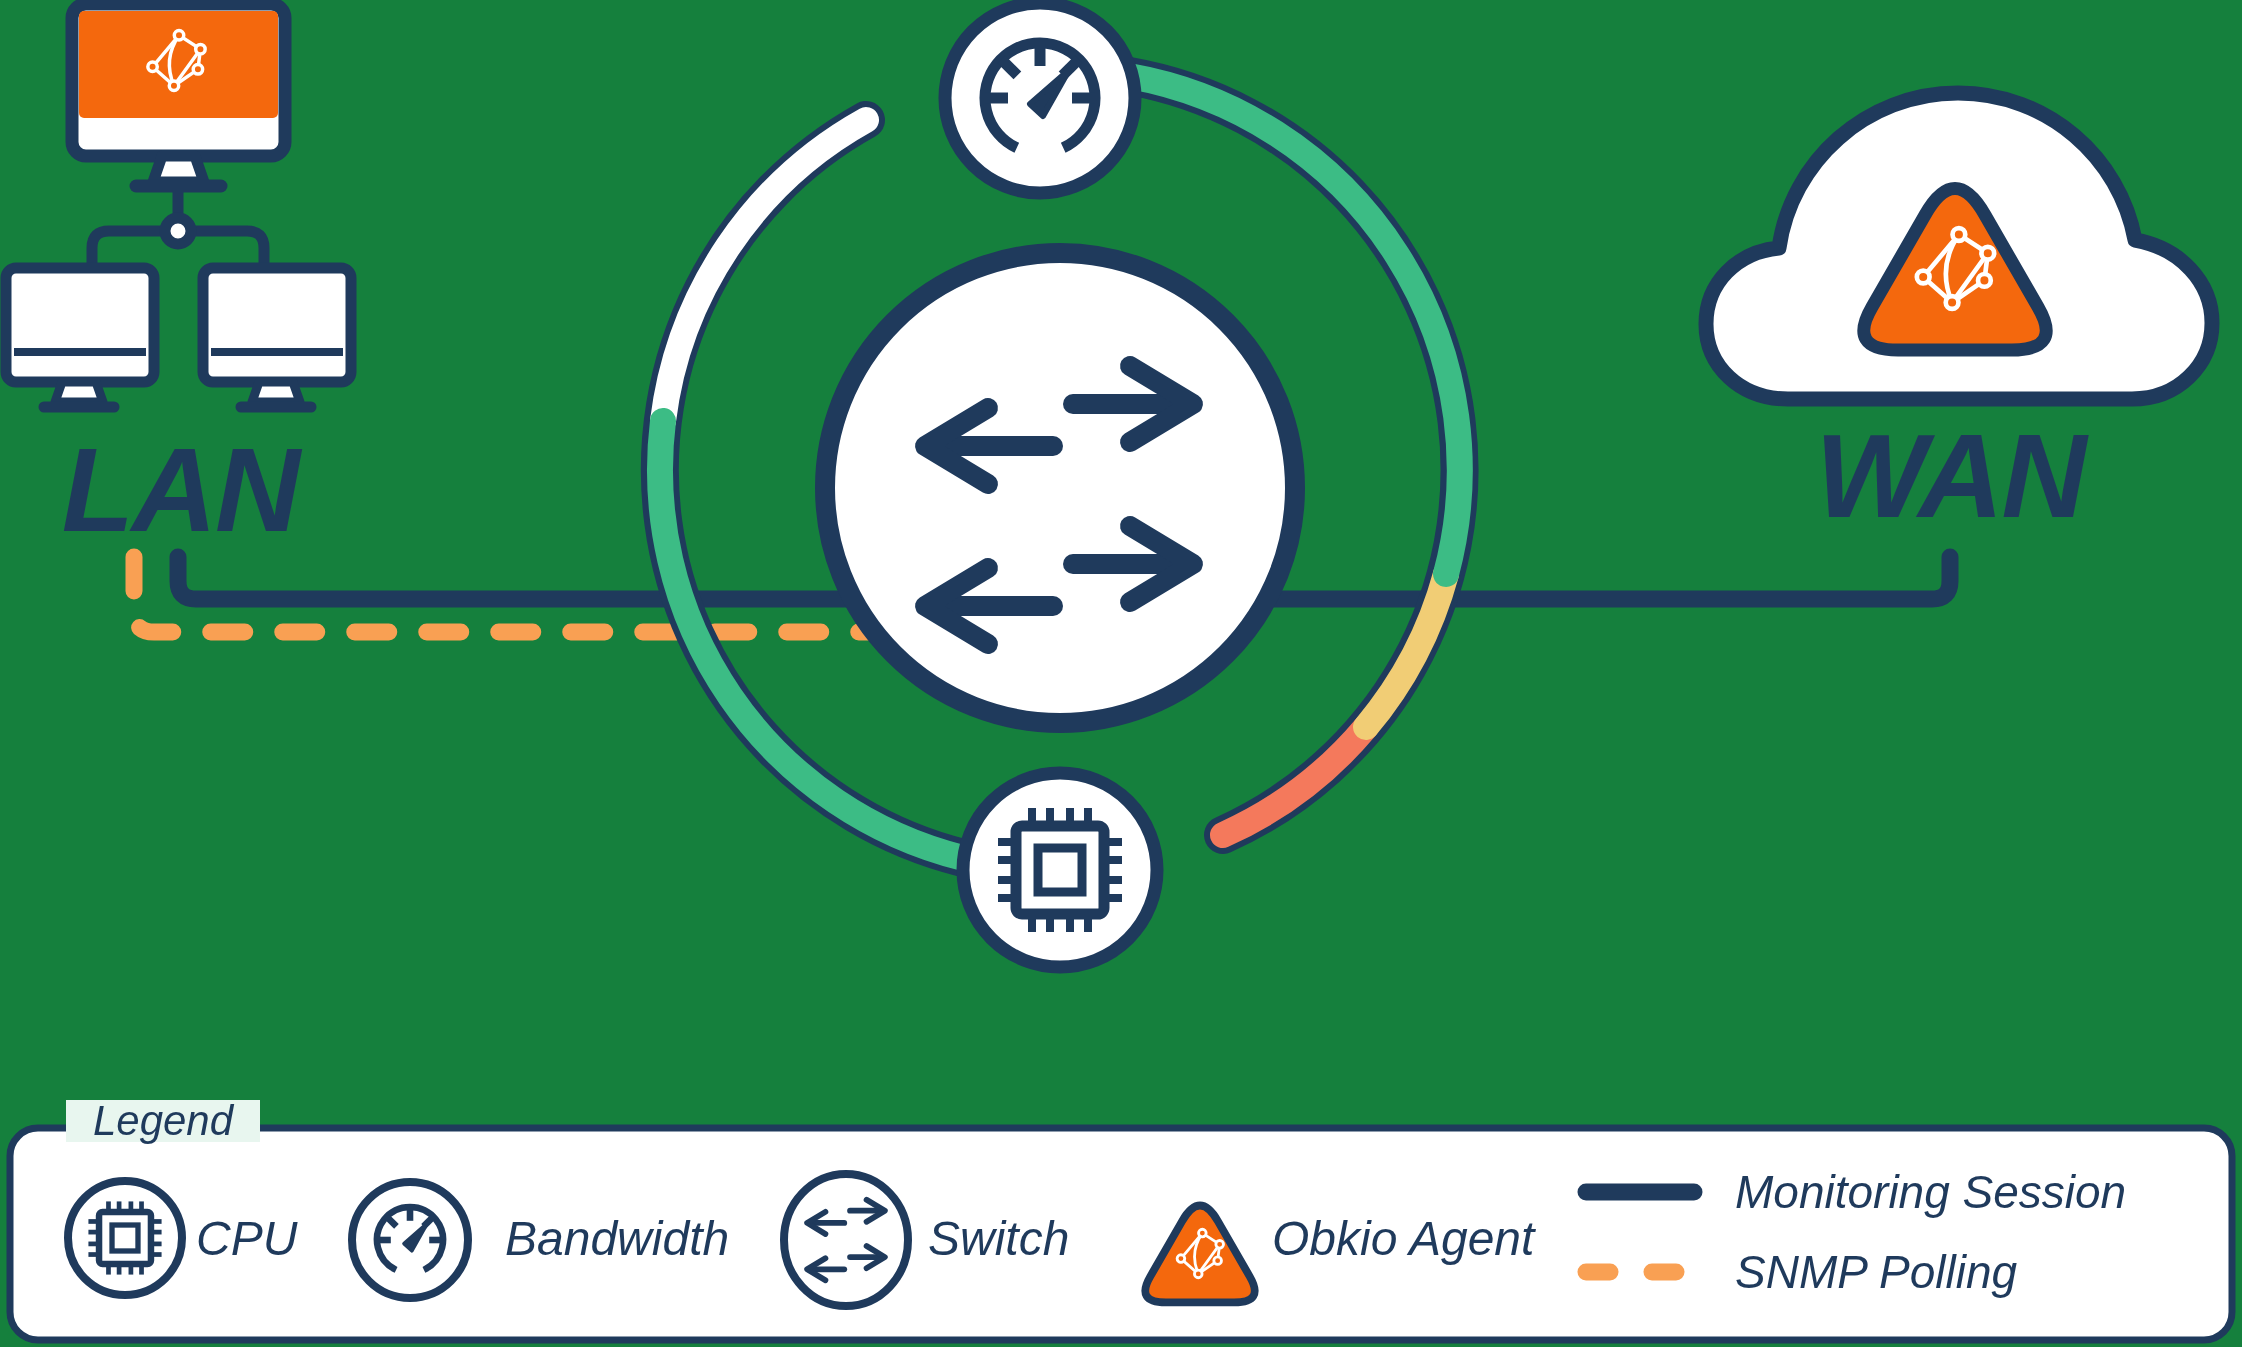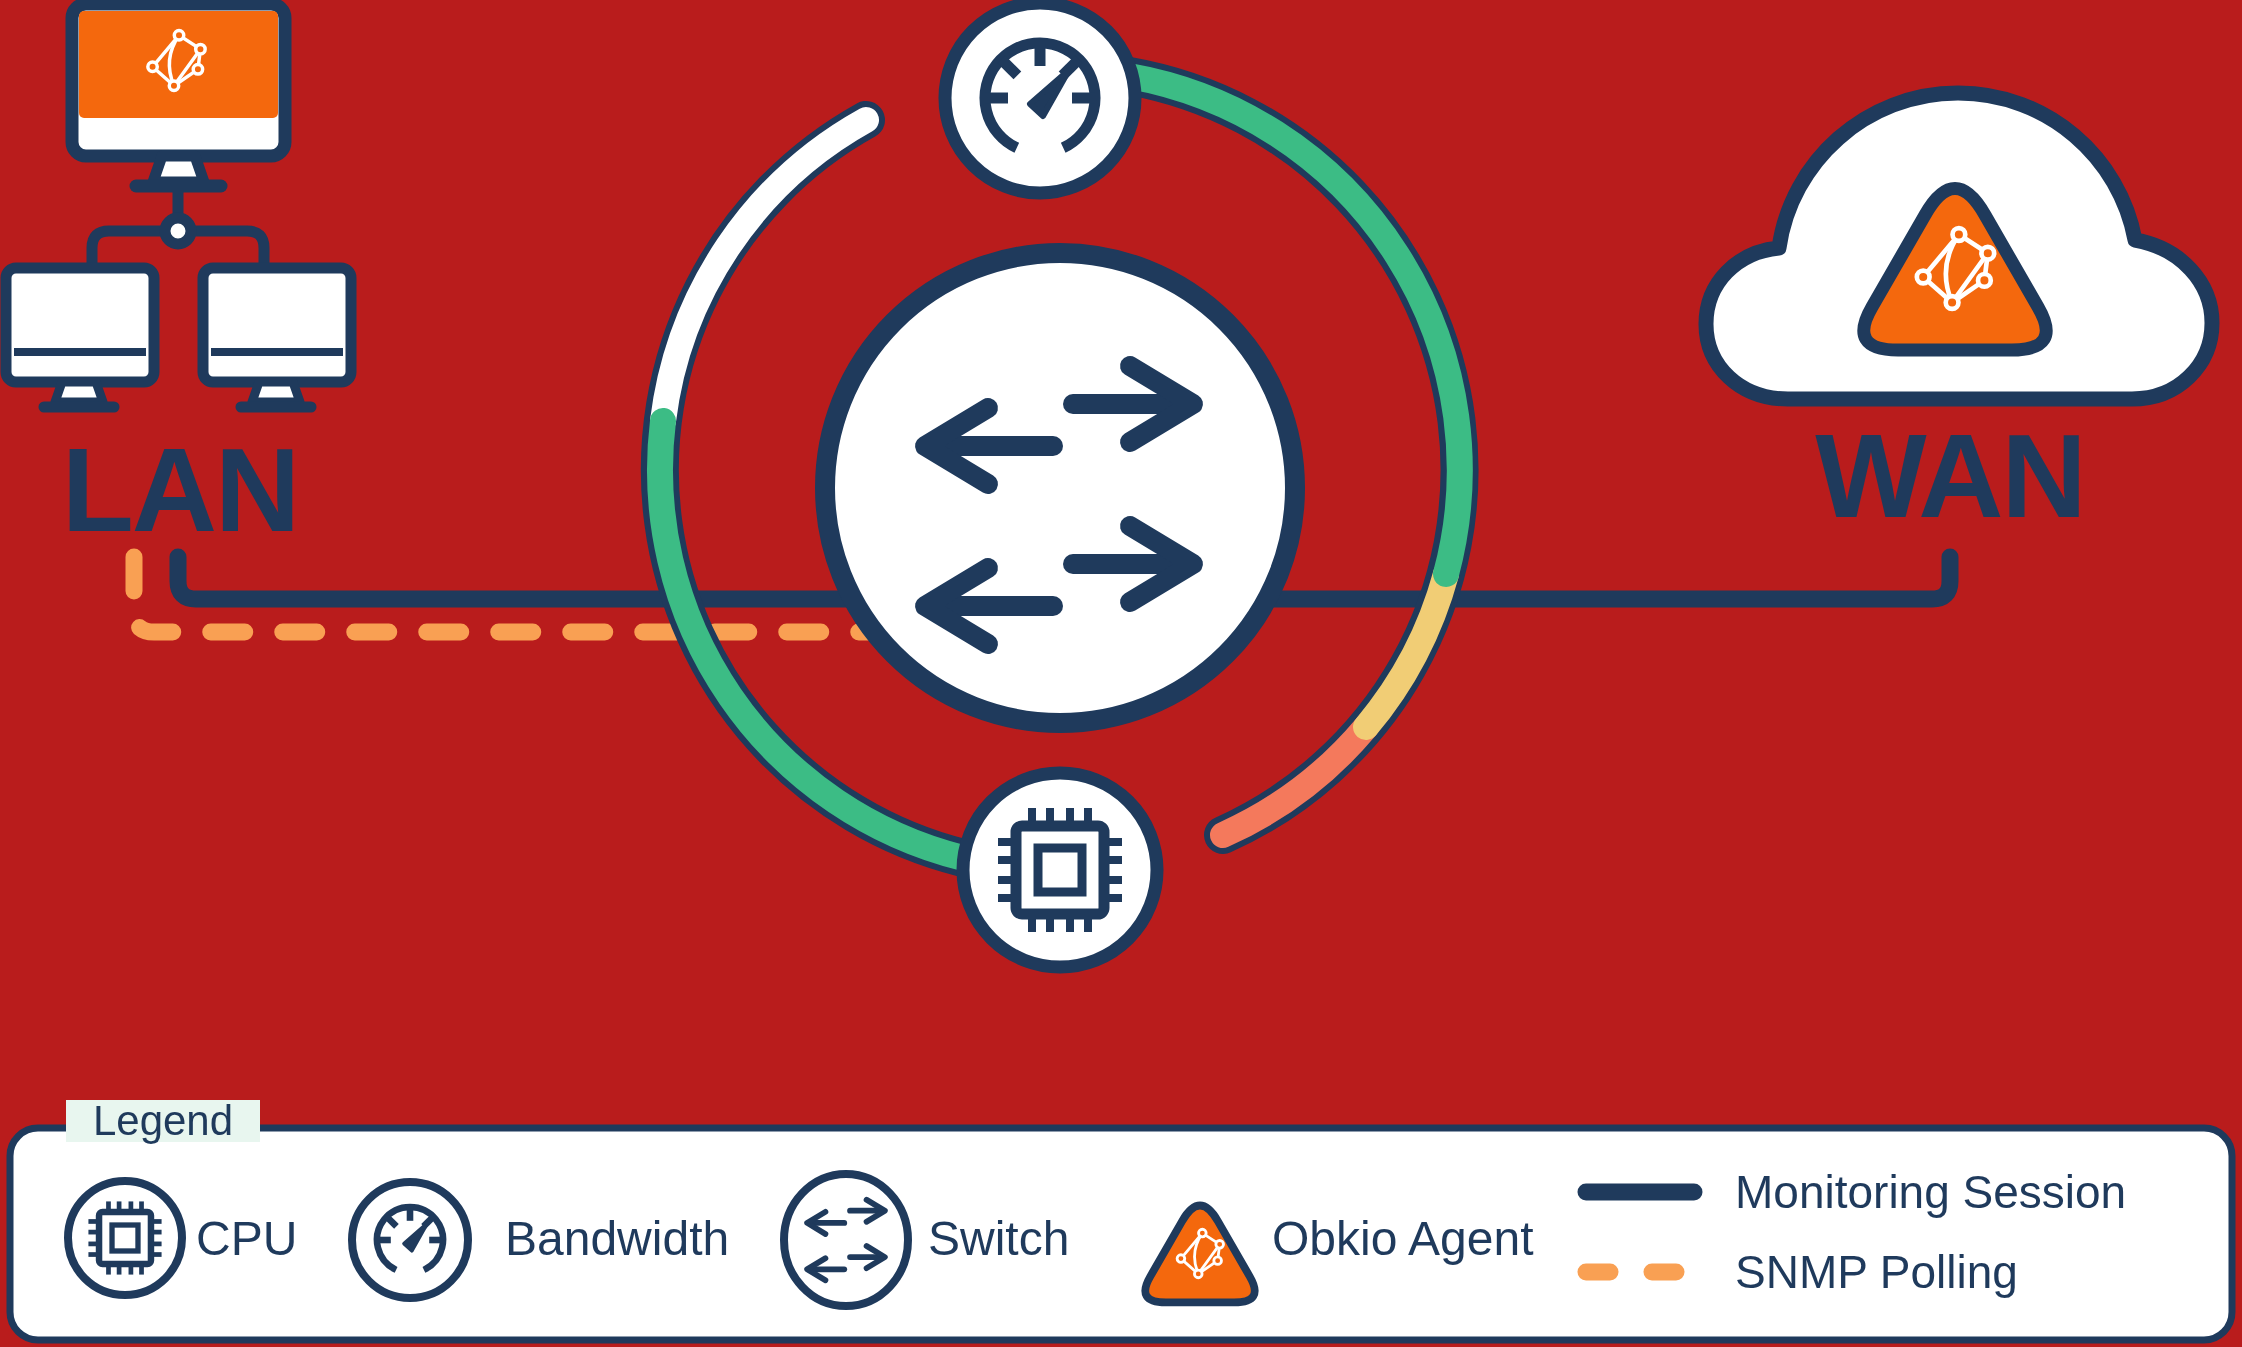--- a/index.html
+++ b/index.html
@@ -1,16 +1,16 @@
 <!DOCTYPE html>
 <html><head>
 <meta charset="utf-8">
 <style>
   html,body{margin:0;padding:0;background:#ffffff;}
-  .stage{width:2242px;height:1347px;position:relative;background:#b91c1c;overflow:hidden;}
+  .stage{width:2242px;height:1347px;position:relative;background:#15803d;overflow:hidden;font-style:italic;}
   svg{display:block;}
   text{font-family:"Liberation Sans", sans-serif;fill:#1F3A5C;}
   .big-label{font-size:118px;font-weight:700;letter-spacing:-2px;}
   .legend-title{font-size:42px;font-weight:400;}
   .legend-item{font-size:48px;font-weight:400;}
   .legend-line{font-size:46px;font-weight:400;}
 </style>
 </head>
 <body>
 

